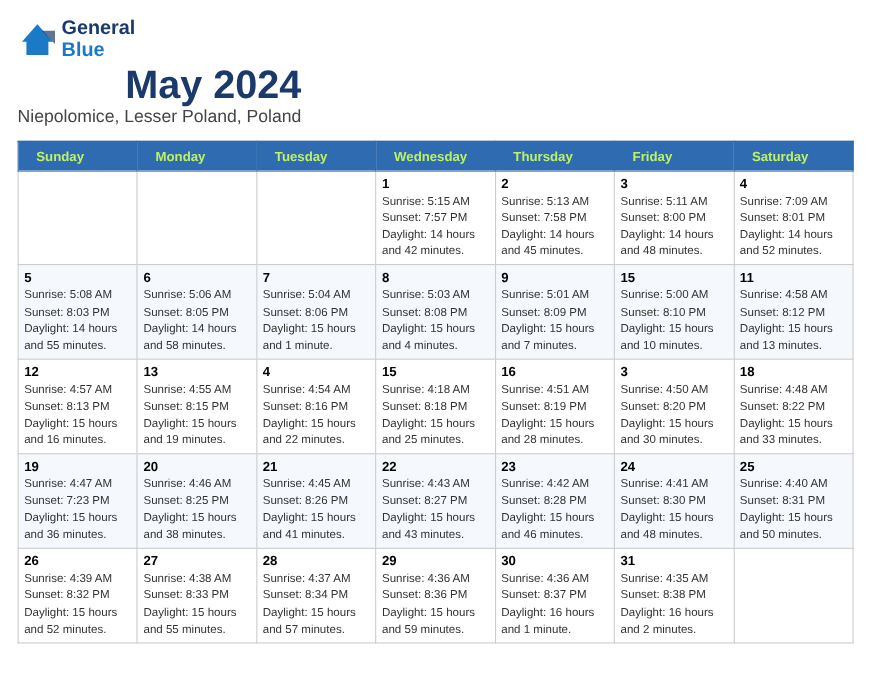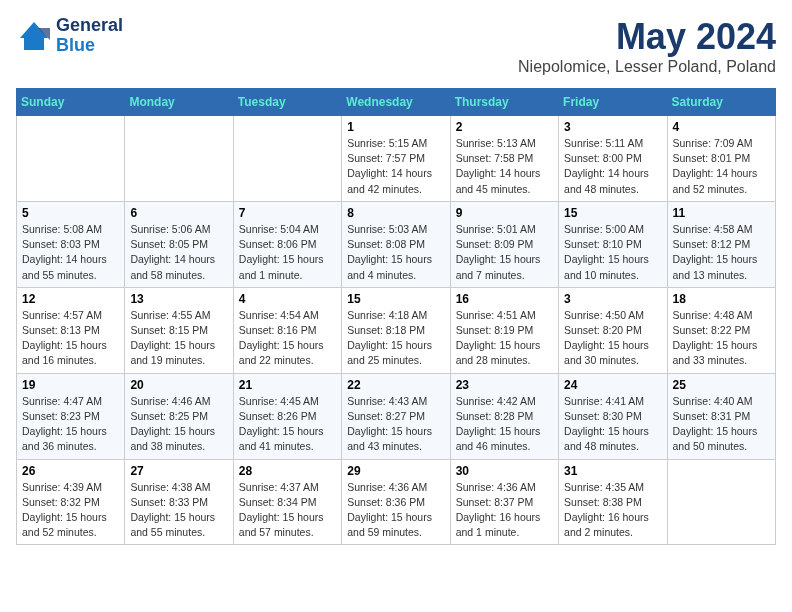--- a/index.html
+++ b/index.html
@@ -8,20 +8,21 @@
       background: #fff;
       width: 792px;
       min-height: 612px;
       padding: 16px;
     }
     .header-area {
       display: flex;
       justify-content: space-between;
       align-items: flex-start;
       margin-bottom: 12px;
+      flex-direction: column;
     }
     .logo {
       display: flex;
       align-items: center;
     }
     .logo-text {
       display: flex;
       flex-direction: column;
       line-height: 1.1;
     }
@@ -52,22 +53,22 @@
       font-size: 16px;
       color: #444;
     }
     .calendar {
       width: 100%;
       border-collapse: collapse;
       font-size: 11px;
     }
     .calendar th {
       background: #2e6bb0;
-      color: #5eead4;
-      padding: 6px 4px;
+      color: #bef264;
+      padding: 6px 16px;
       text-align: left;
       font-size: 12px;
       border: 1px solid #2e6bb0;
     }
     .calendar td {
       vertical-align: top;
       border: 1px solid #ccc;
       padding: 4px 5px;
       width: 107px;
       min-height: 80px;
@@ -256,21 +257,21 @@
           <div class="day-info">Sunrise: 4:48 AM
 Sunset: 8:22 PM
 Daylight: 15 hours
 and 33 minutes.</div>
         </td>
       </tr>
       <tr>
         <td>
           <div class="day-number">19</div>
           <div class="day-info">Sunrise: 4:47 AM
-Sunset: 8:23 PM
+Sunset: 7:23 PM
 Daylight: 15 hours
 and 36 minutes.</div>
         </td>
         <td>
           <div class="day-number">20</div>
           <div class="day-info">Sunrise: 4:46 AM
 Sunset: 8:25 PM
 Daylight: 15 hours
 and 38 minutes.</div>
         </td>

